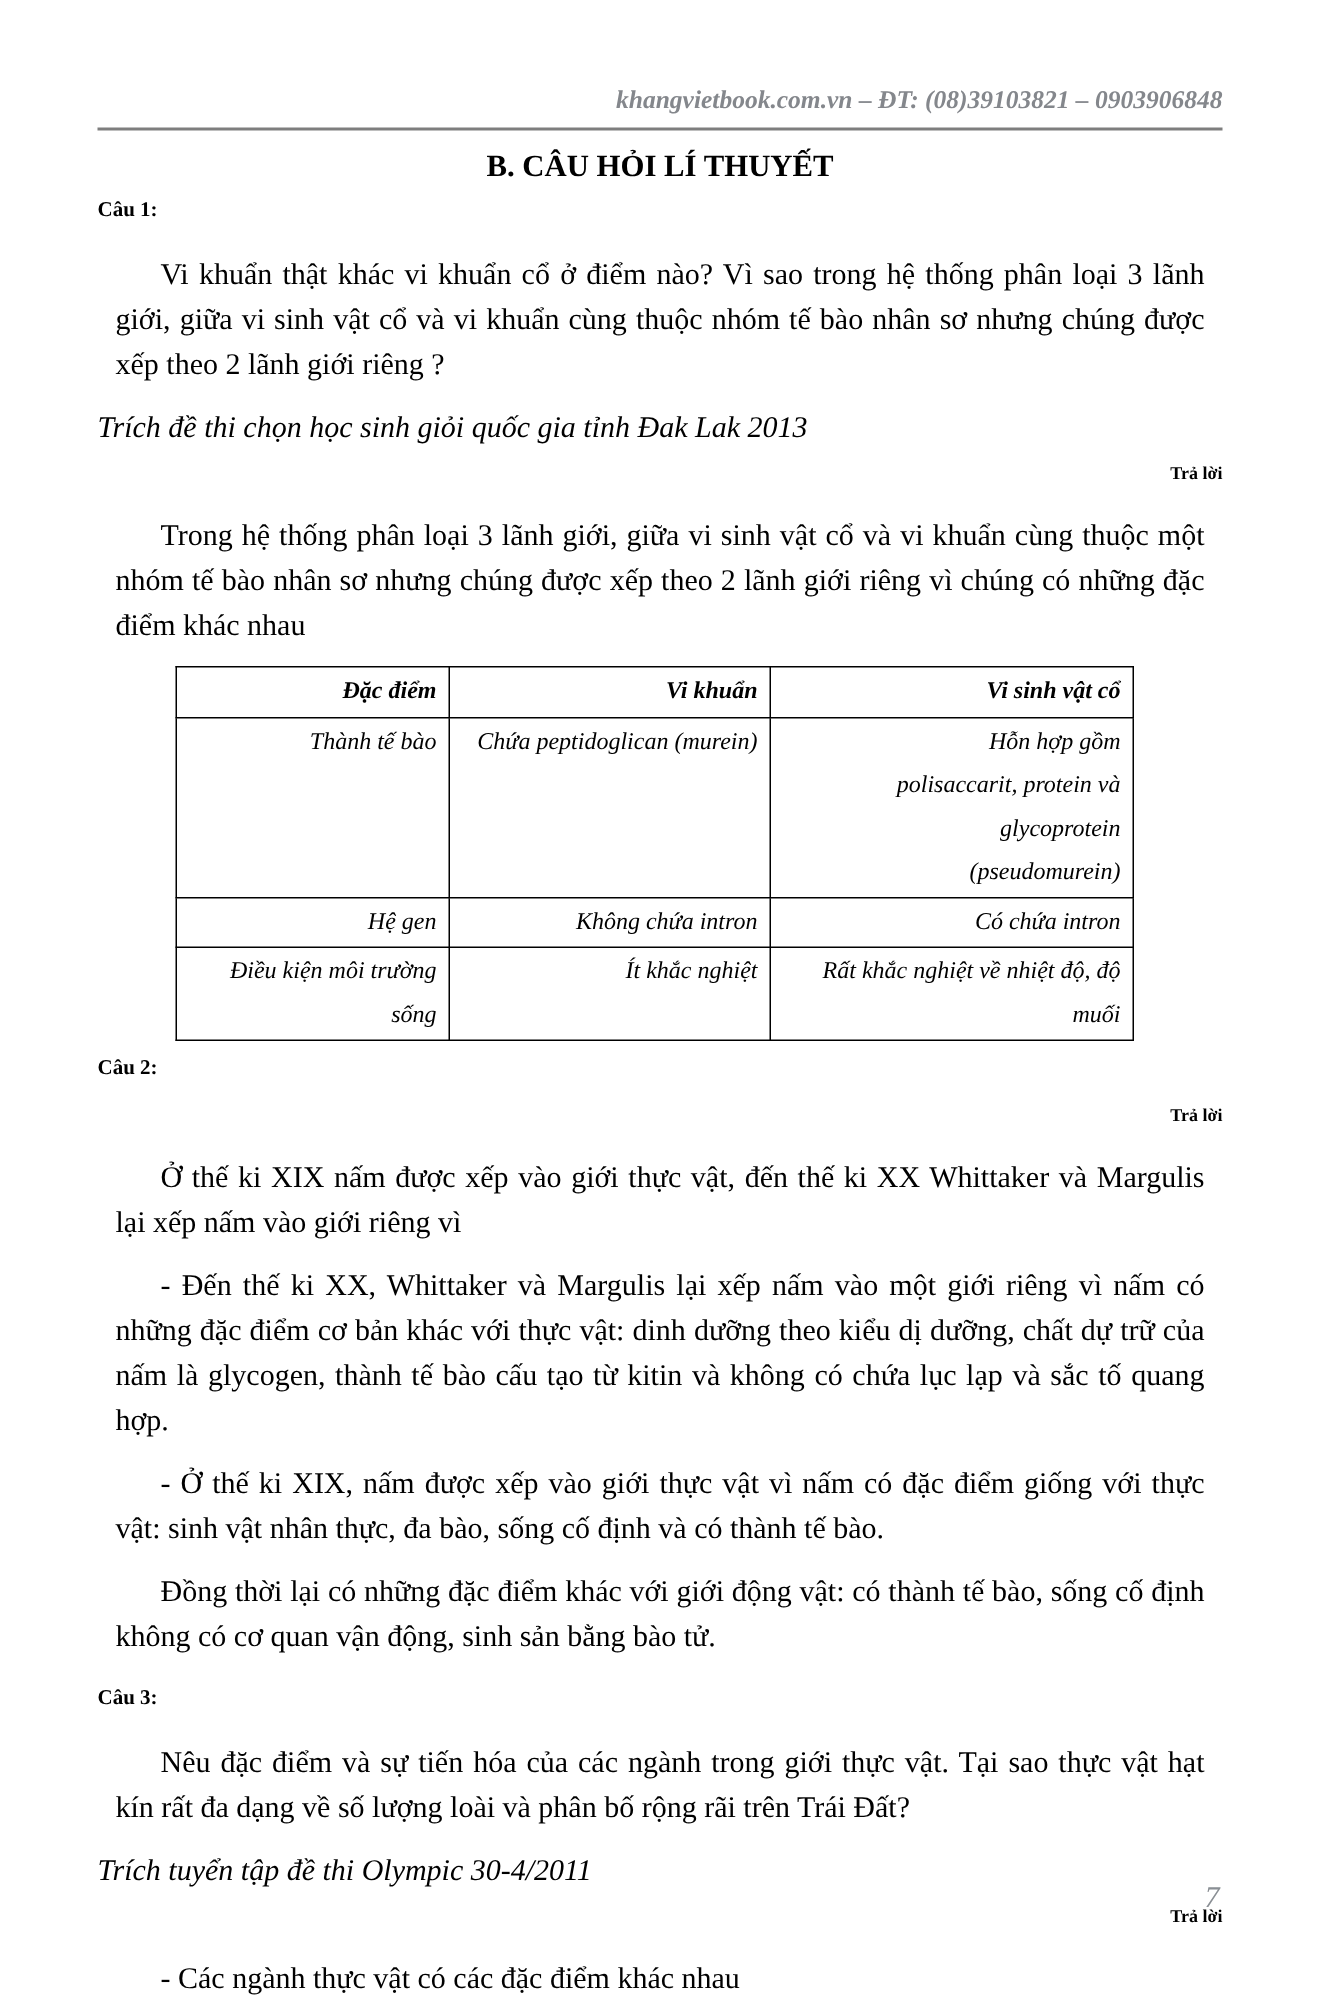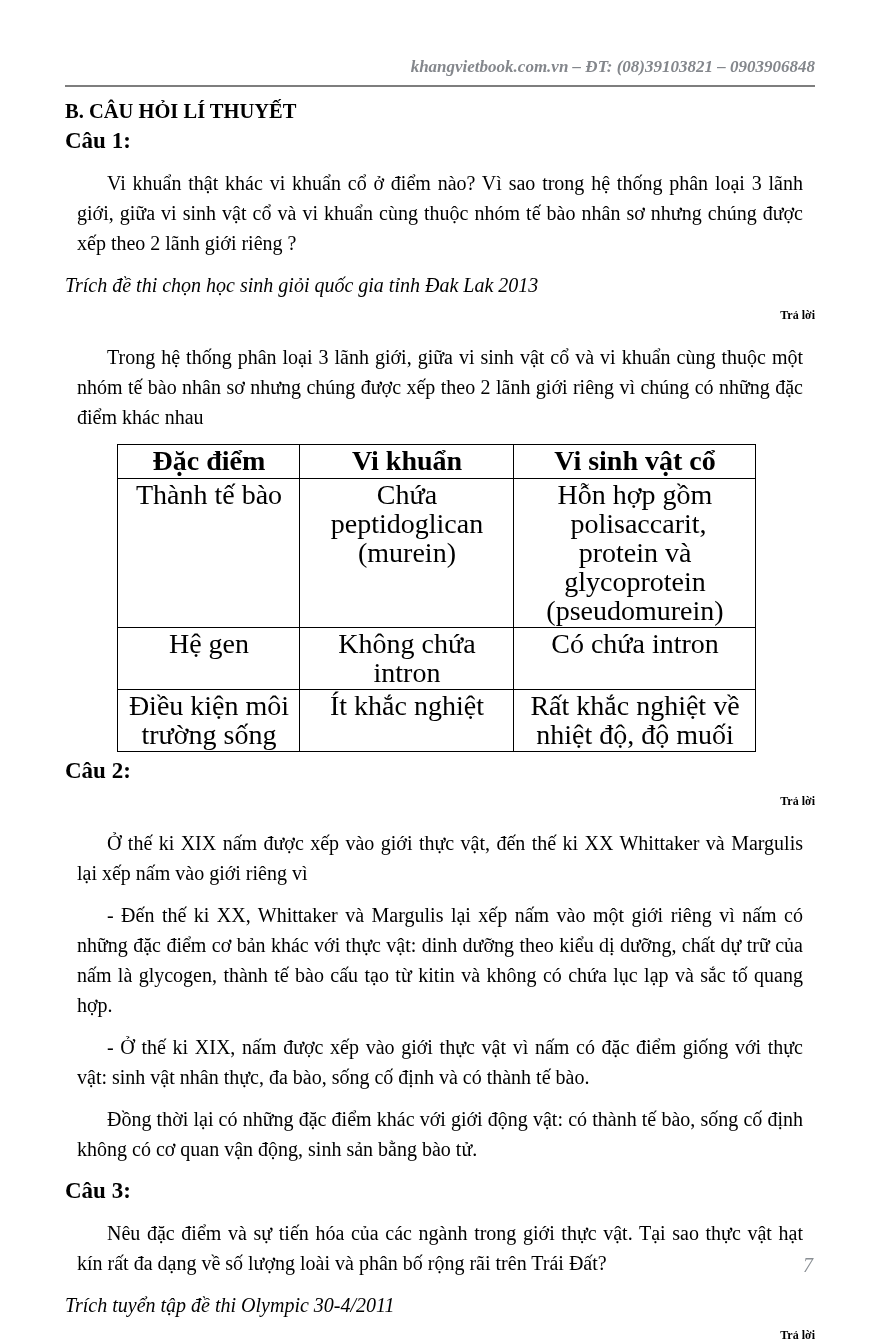--- a/index.html
+++ b/index.html
@@ -16,30 +16,30 @@
     text-align:right;
     font-style:italic;font-weight:bold;
     font-size:17px;line-height:22px;
     color:#84878c;
     padding-bottom:7px;
     border-bottom:2px solid #7e7e7e;
   }
 
   .section-title{
     font-size:20.5px;font-weight:bold;
-    margin-top:9px;line-height:30px;
+    margin-top:9px;line-height:30px;text-align:center;
   }
 
   .p{
     font-size:20px;line-height:30px;
     text-align:justify;text-indent:30px;
     margin:12px;
   }
   .q-label{
-    font-size:23px;line-height:30px;font-weight:bold;
+    font-size:14px;line-height:30px;font-weight:bold;
     text-indent:0;text-align:left;margin:0;
   }
   .cite{
     font-size:20px;line-height:30px;
     font-style:italic;text-indent:0;margin:0;
   }
   .answer-heading{
     font-size:12px;line-height:30px;font-weight:bold;
     text-align:right;text-indent:0;margin:0;
   }
@@ -48,25 +48,26 @@
     border-collapse:collapse;
     margin:6px 0 4px 52px;
     width:638px;
     table-layout:fixed;
   }
   table.cmp col.c1{width:182px;}
   table.cmp col.c2{width:214px;}
   table.cmp col.c3{width:242px;}
   table.cmp th, table.cmp td{
     border:1.5px solid #000;
-    font-size:28px;line-height:29px;
+    font-size:16px;line-height:29px;
     vertical-align:top;
     padding:1px 8px 2px 9px;
-    text-align:center;
+    text-align:right;
     overflow:hidden;
+    font-style:italic;
   }
   table.cmp th{font-weight:bold;height:30px;}
   tr.row-wall{height:116px;}
   tr.row-gene{height:30px;}
   tr.row-env{height:60px;}
   td.just{text-align:justify;}
   td.pre{white-space:pre-wrap;}
 
   .page-number{
     position:absolute;

